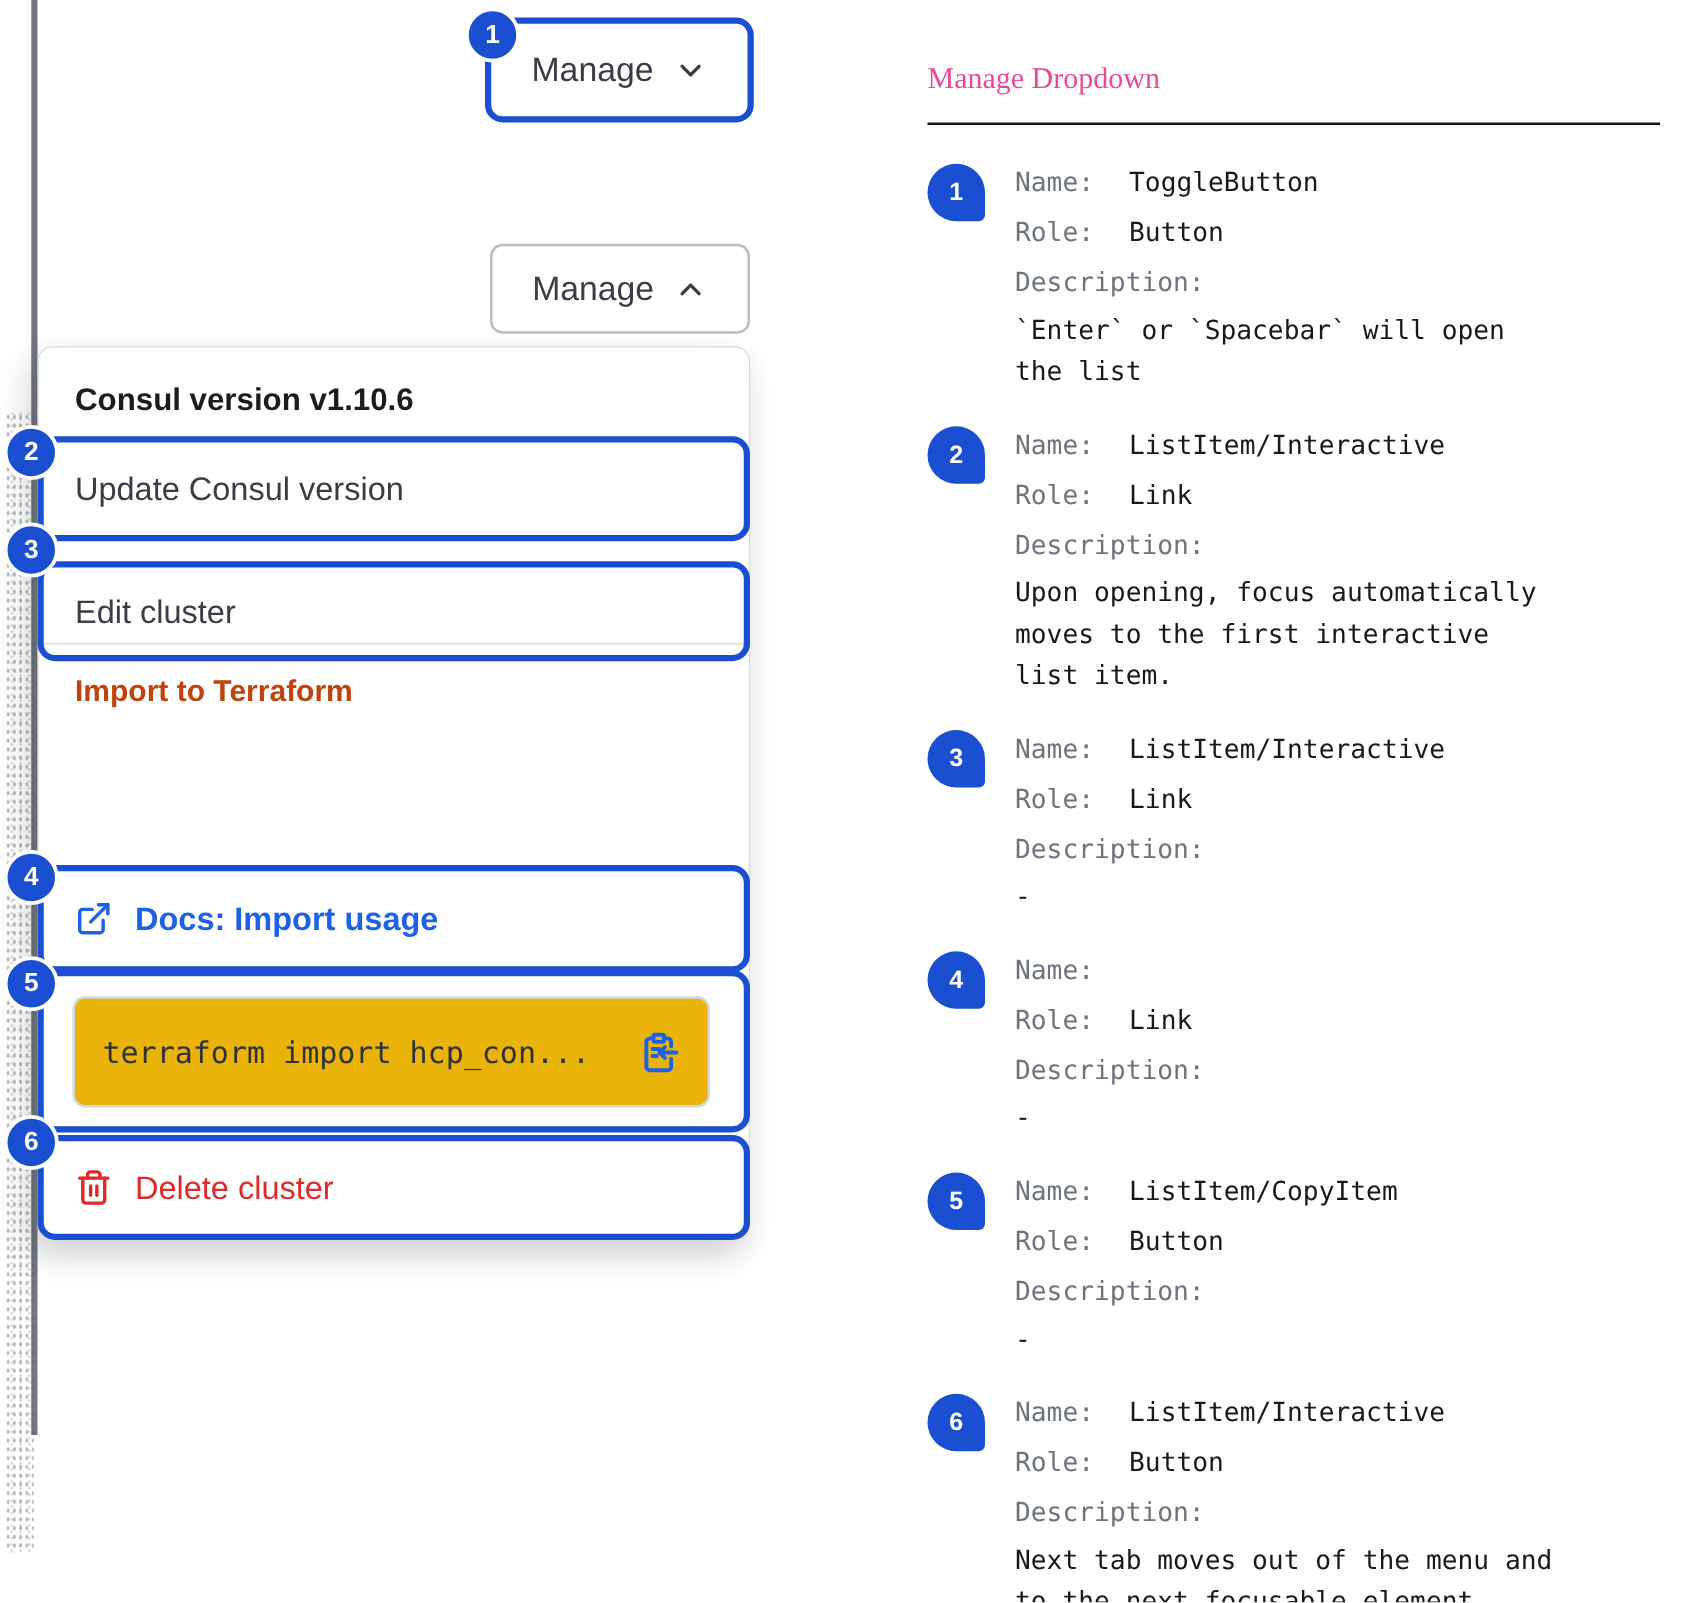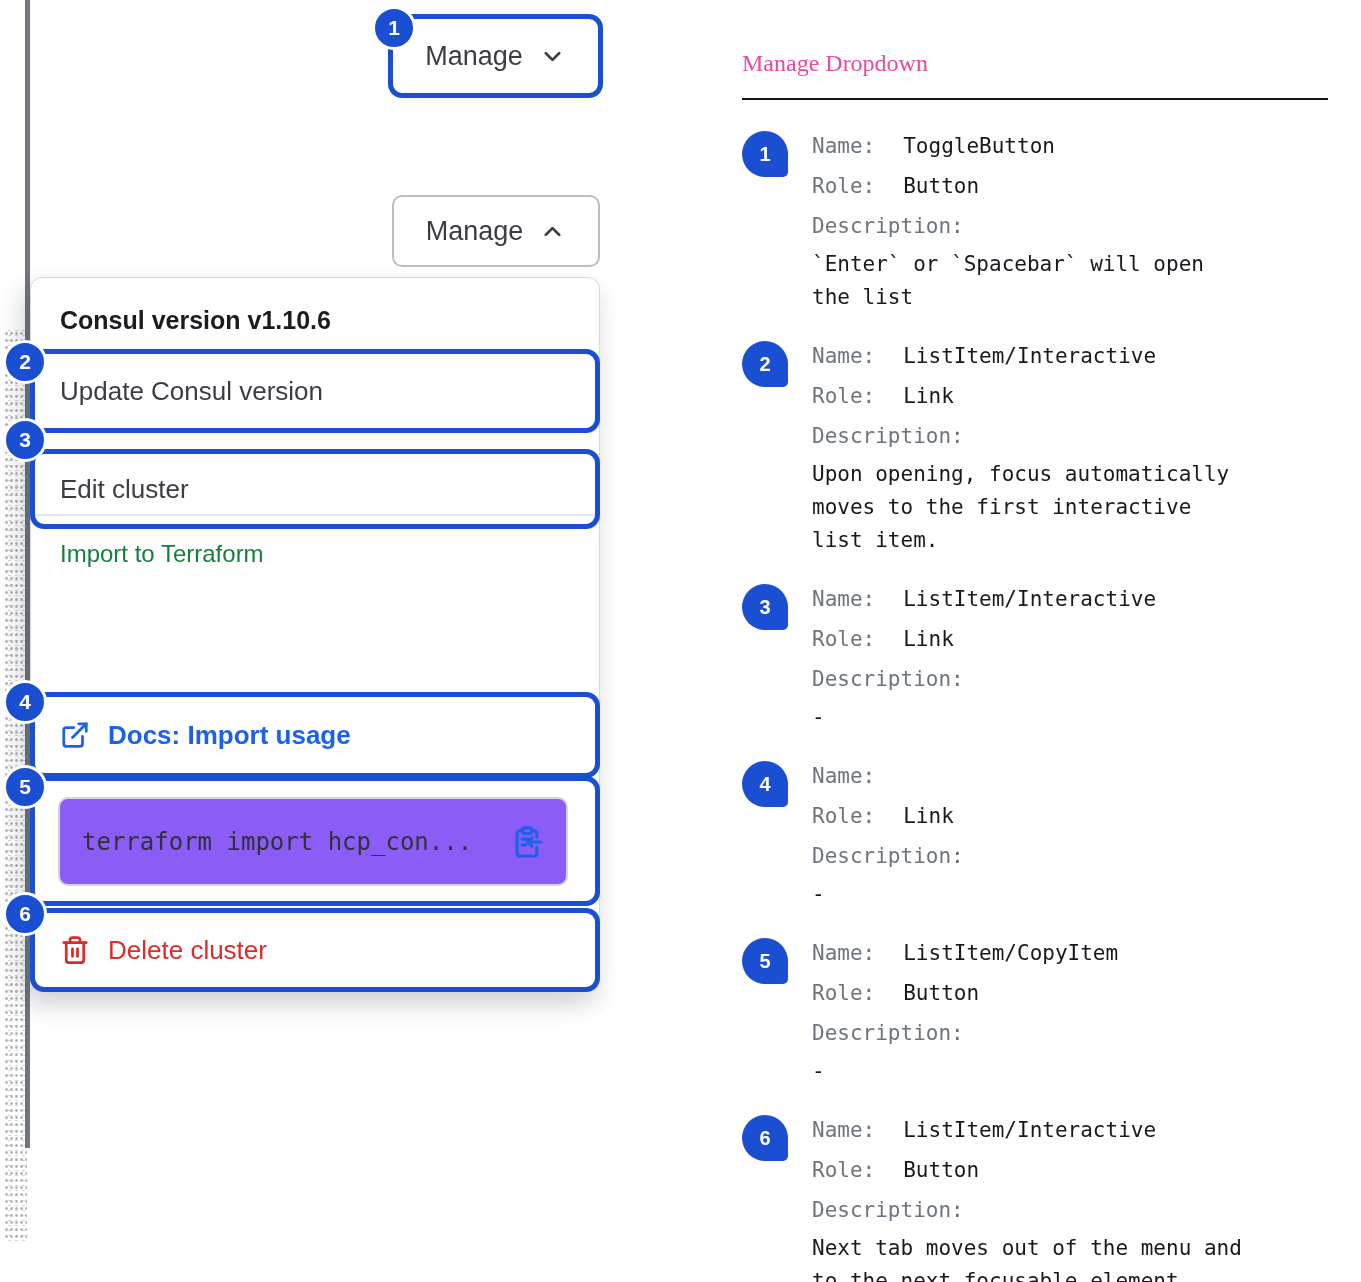--- a/index.html
+++ b/index.html
@@ -43,21 +43,21 @@
     background:#fff; border:1px solid #D7D9DE; border-radius:12px; z-index:2;
     box-shadow:-10px 14px 26px rgba(45,50,65,.14), 0 10px 22px rgba(45,50,65,.10);
   }
   .dd-title {
     position:absolute; left:60px; top:305px; z-index:3;
     font-size:25px; font-weight:700; color:#1A1C21; line-height:30px;
   }
   .divider { position:absolute; left:31px; top:514px; width:568px; height:2px; background:#E4E6EA; z-index:3; }
   .section-heading {
     position:absolute; left:60px; top:540px; z-index:3;
-    font-size:24px; font-weight:400; color:#15803d;
+    font-size:24px; font-weight:700; color:#c2410c;
   }
   .section-desc {
     position:absolute; left:60px; top:582px; width:505px; z-index:3;
     font-size:24px; line-height:35px; color:#656A76;
   }
 
   
   .ann {
     position:absolute; left:30px; width:570px; z-index:4;
     border:5px solid #1B4FD2; border-radius:14px; background:transparent;
@@ -70,21 +70,21 @@
   .menu-row {
     width:100%; height:100%; display:flex; align-items:center; gap:18px;
     padding-left:25px; font-size:26px; color:#3B3D45; cursor:pointer;
   }
   .menu-row.link { color:#1C61E9; font-weight:700; }
   .menu-row.danger { color:#DE2A2A; font-weight:500; }
   .menu-row svg { flex:0 0 auto; display:block; }
 
   .code-field {
     position:absolute; left:58px; top:797px; width:510px; height:89px; z-index:5;
-    background:#8b5cf6; border:2px solid #D2D5DA; border-radius:10px;
+    background:#eab308; border:2px solid #D2D5DA; border-radius:10px;
     display:flex; align-items:center; justify-content:space-between; padding:0 22px;
     font-family:"DejaVu Sans Mono", monospace; font-size:24px; color:#2F3237;
   }
   .code-field svg { display:block; cursor:pointer; }
 
   
   .marker {
     position:absolute; width:44px; height:44px; border-radius:50%;
     background:#1B4FD2; border:3px solid #ffffff; z-index:6;
     display:flex; align-items:center; justify-content:center;

